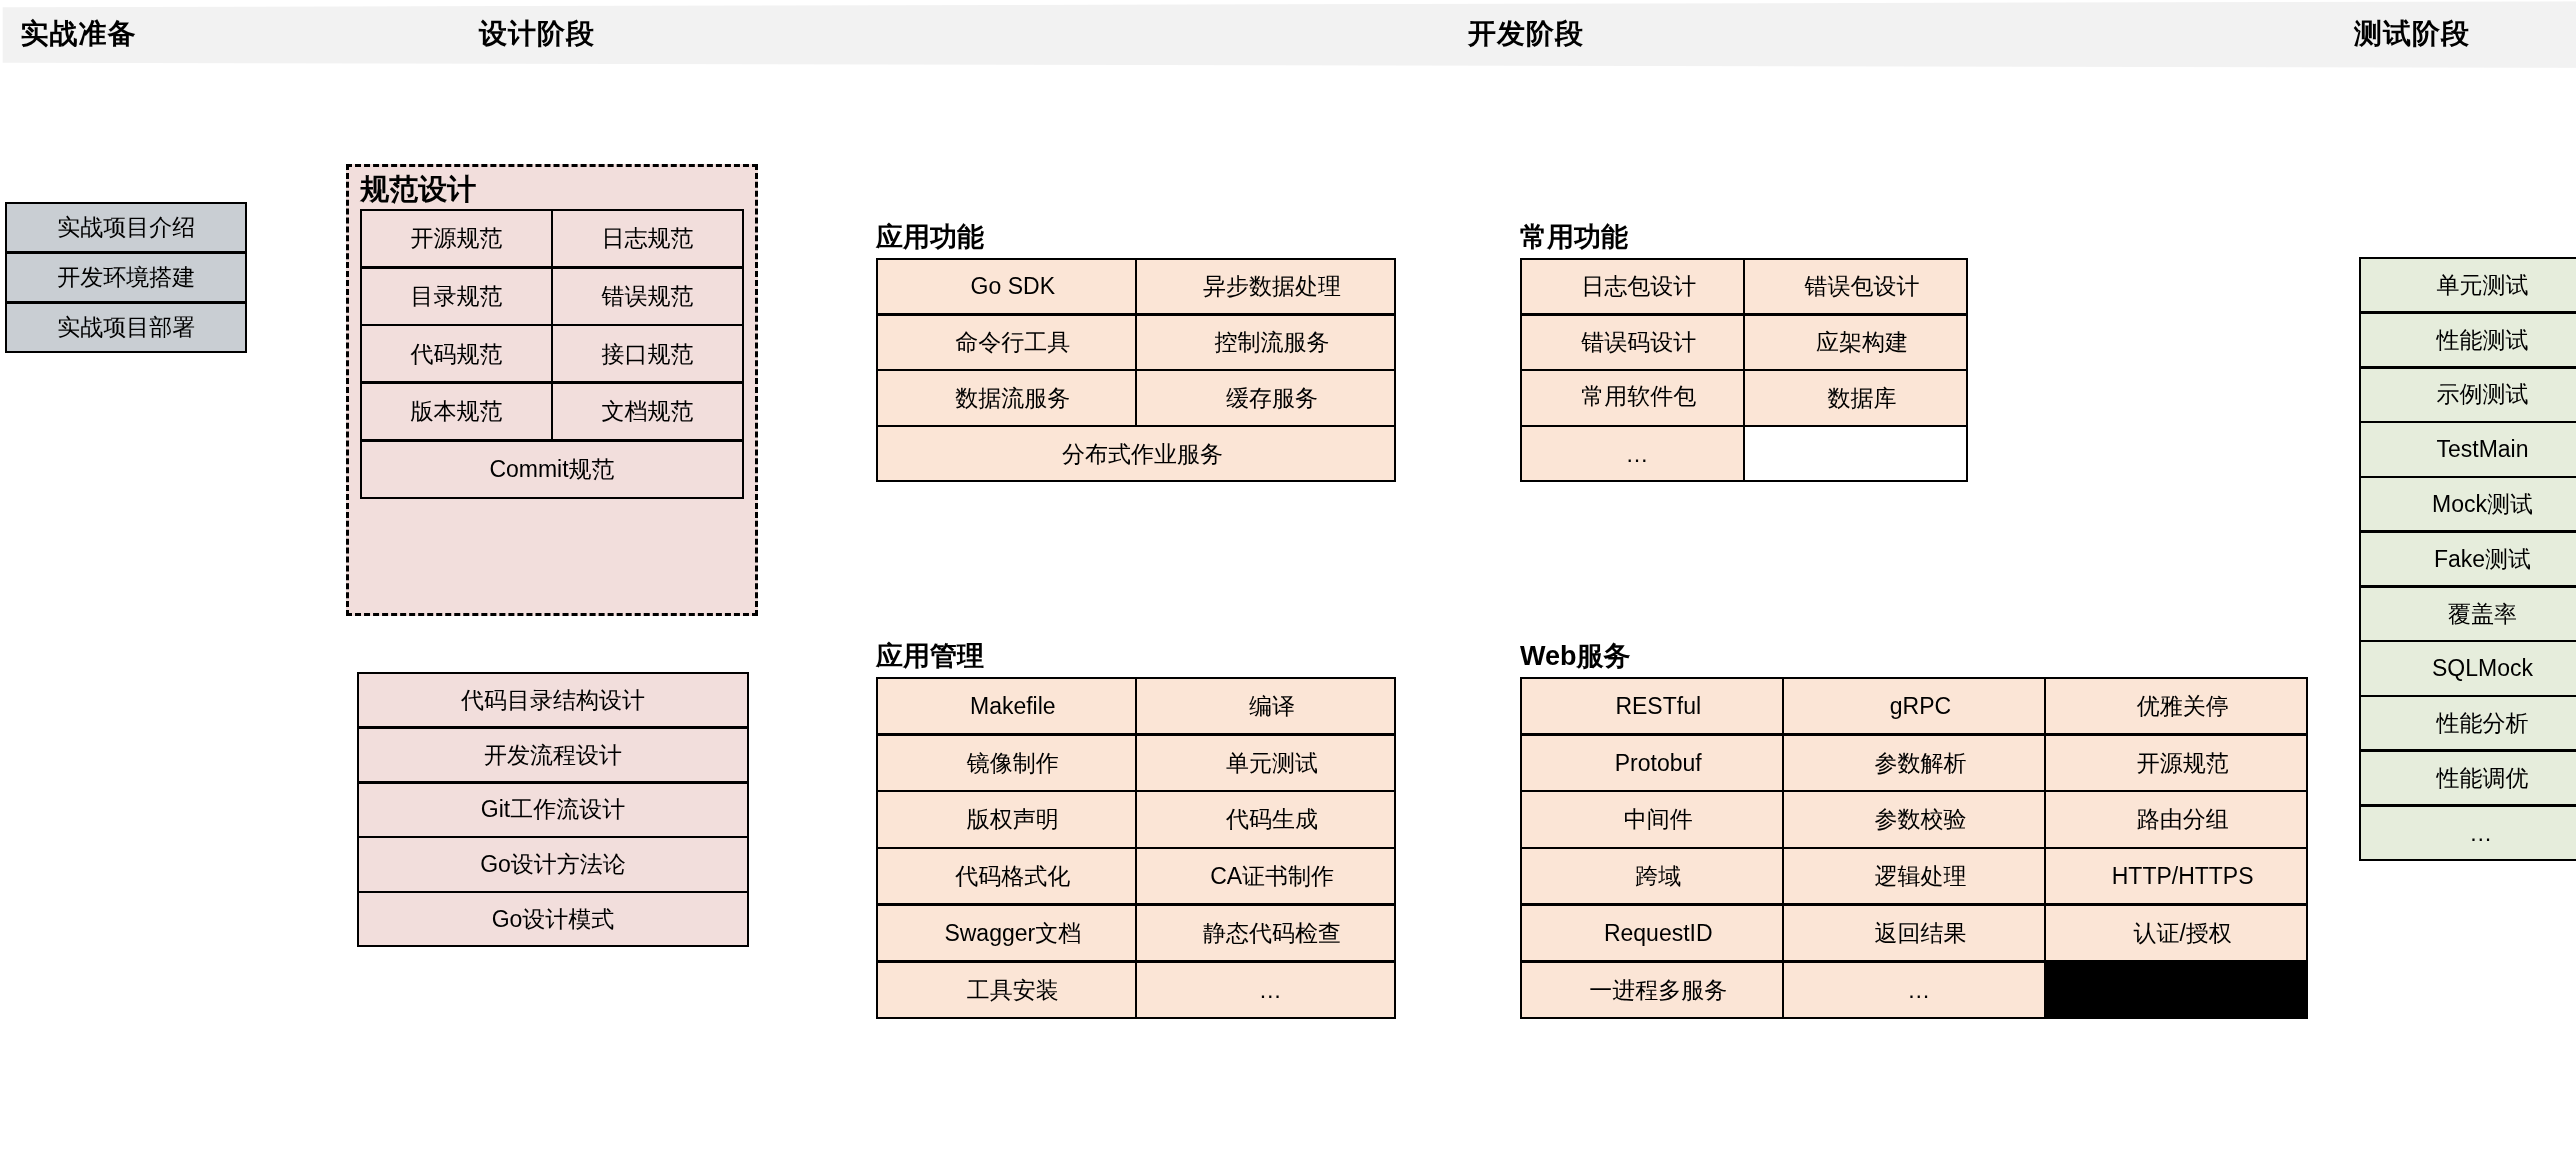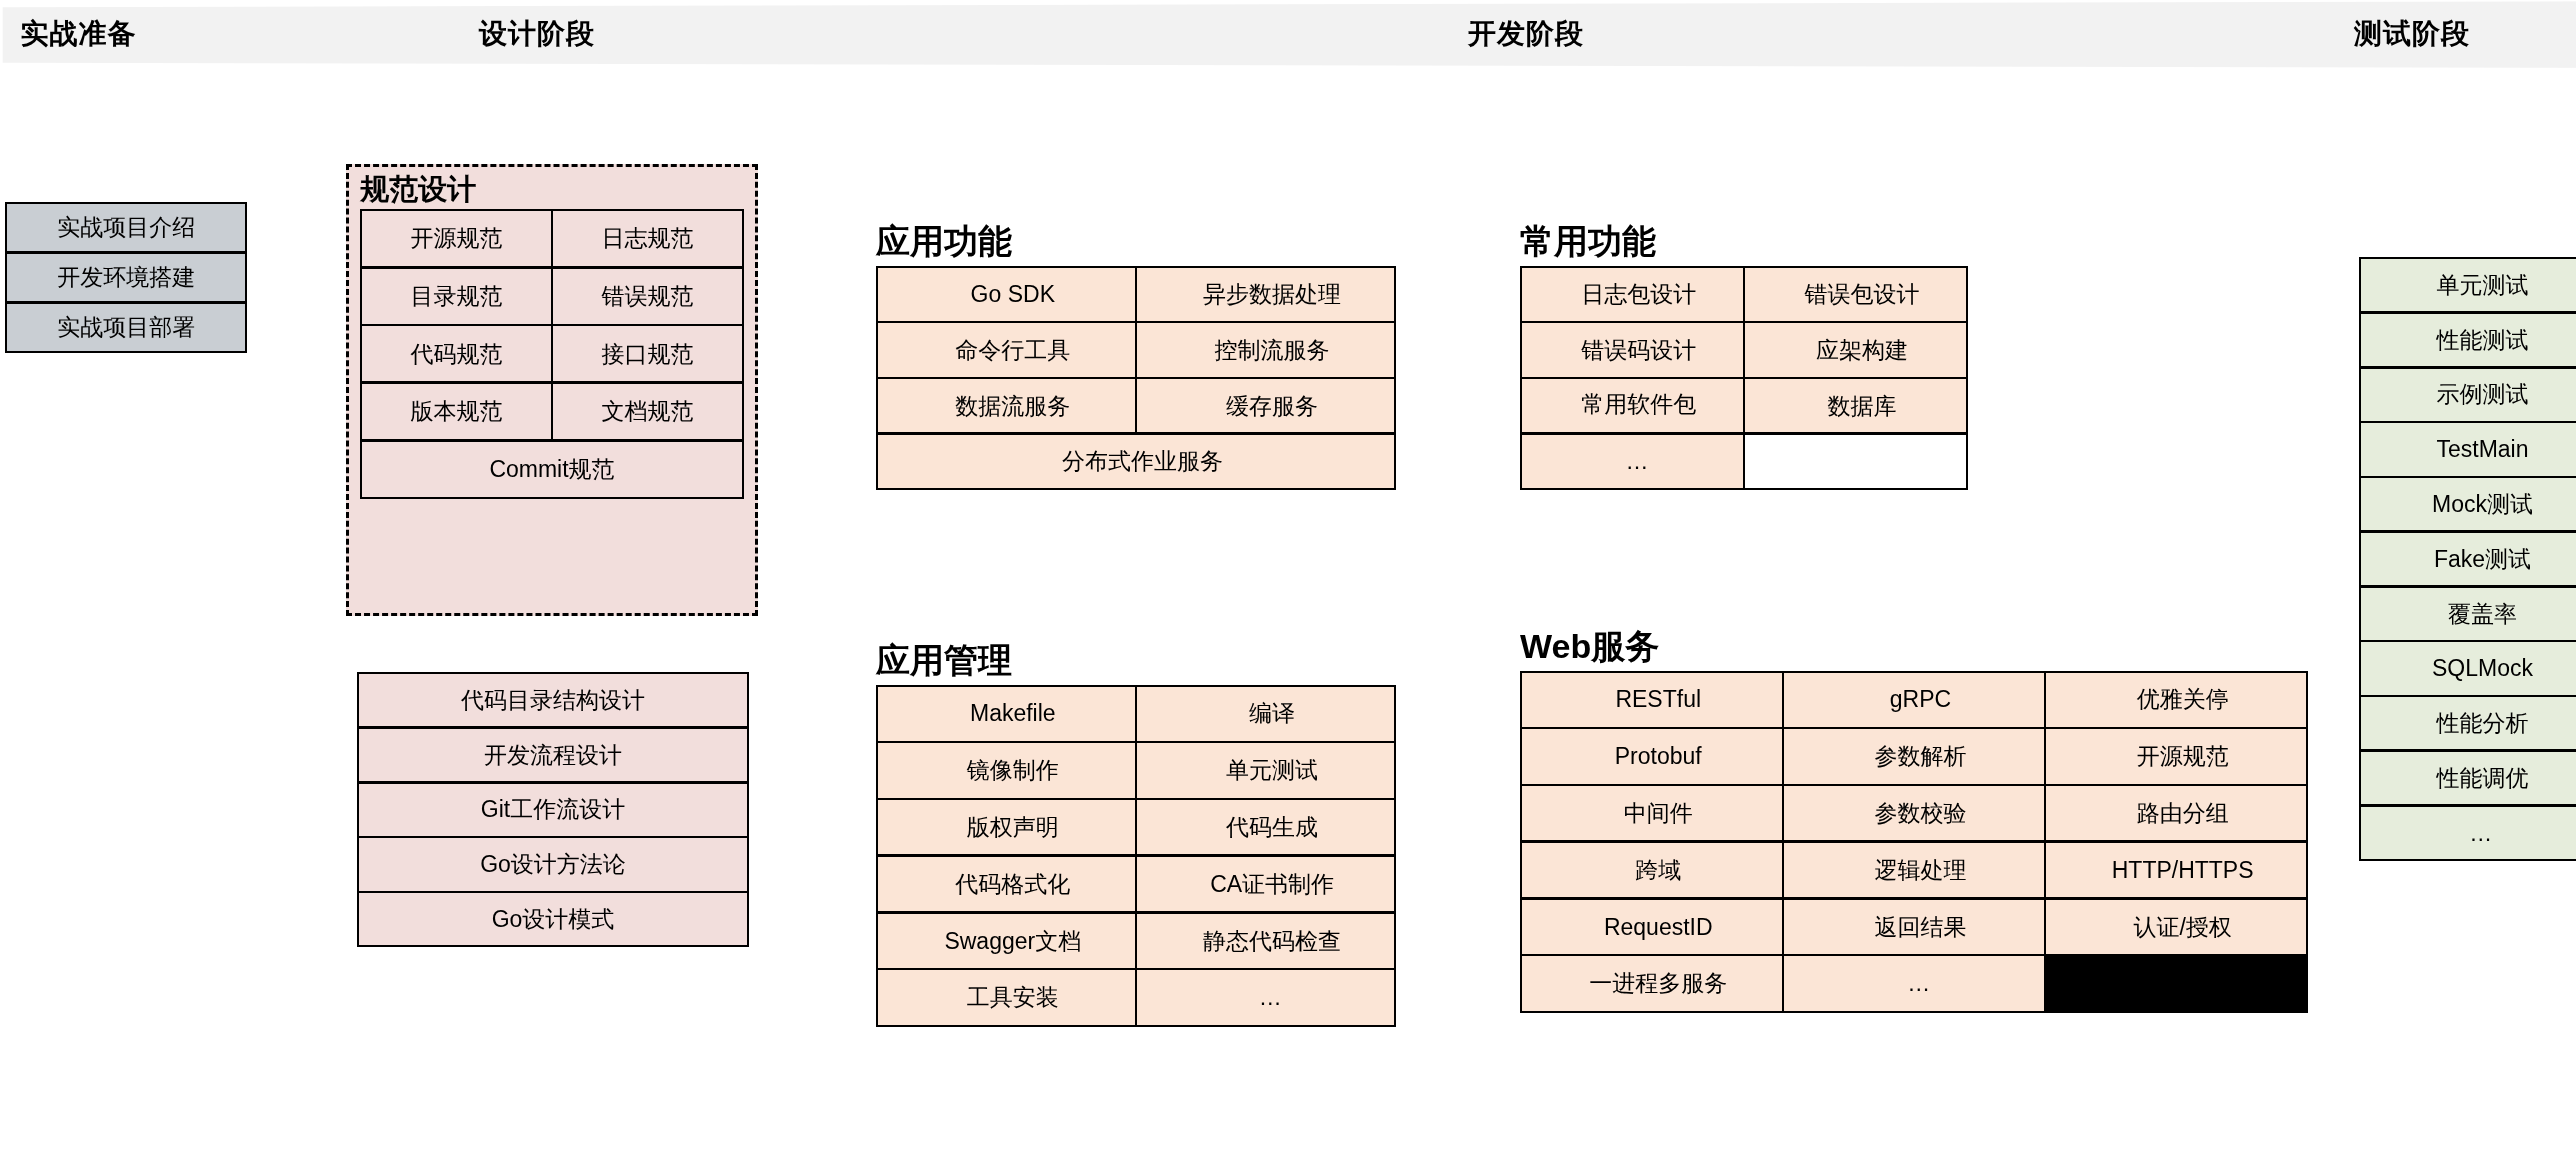--- a/index.html
+++ b/index.html
@@ -15,21 +15,21 @@
   .phase-label{
     position:absolute;top:0;height:67px;
     display:flex;align-items:center;
     font-size:28px;font-weight:bold;white-space:nowrap;
     letter-spacing:1px;
   }
 
   
   .group{position:absolute;}
   .grp-title{
-    font-size:34px;font-weight:bold;white-space:nowrap;
+    font-size:27px;font-weight:bold;white-space:nowrap;
     margin-bottom:5.2px;line-height:1.1;
   }
   .grid{
     display:grid;
     border:2.6px solid #000;
     background:#000;
     gap:2.6px;
   }
   .cell{
     display:flex;align-items:center;justify-content:center;
@@ -64,21 +64,21 @@
 
   
   #prep-group{left:5.2px;top:202px;width:242px;}
   #spec-wrap{left:346px;top:164px;width:412px;height:452px;}
   #spec-grid-holder{padding:0 11.3px 11.3px 11.3px;}
   #design2{left:357px;top:672px;width:392px;}
 
   #appfunc{left:876px;top:223px;width:520px;}
   #appmgmt{left:876px;top:642px;width:520px;}
   #common{left:1520px;top:223px;width:448px;}
-  #webservice{left:1520px;top:628px;width:788px;}
+  #webservice{left:1520px;top:642px;width:788px;}
 
   #testcol{left:2359px;top:257px;width:247px;}
 </style>
 </head>
 <body>
 
 <div id="banner">
   <svg width="3266" height="72" viewBox="0 0 6340 140">
     <polygon points="0,14 6180,0 6340,70 6180,134 0,122" fill="#F2F2F2"></polygon>
   </svg>

